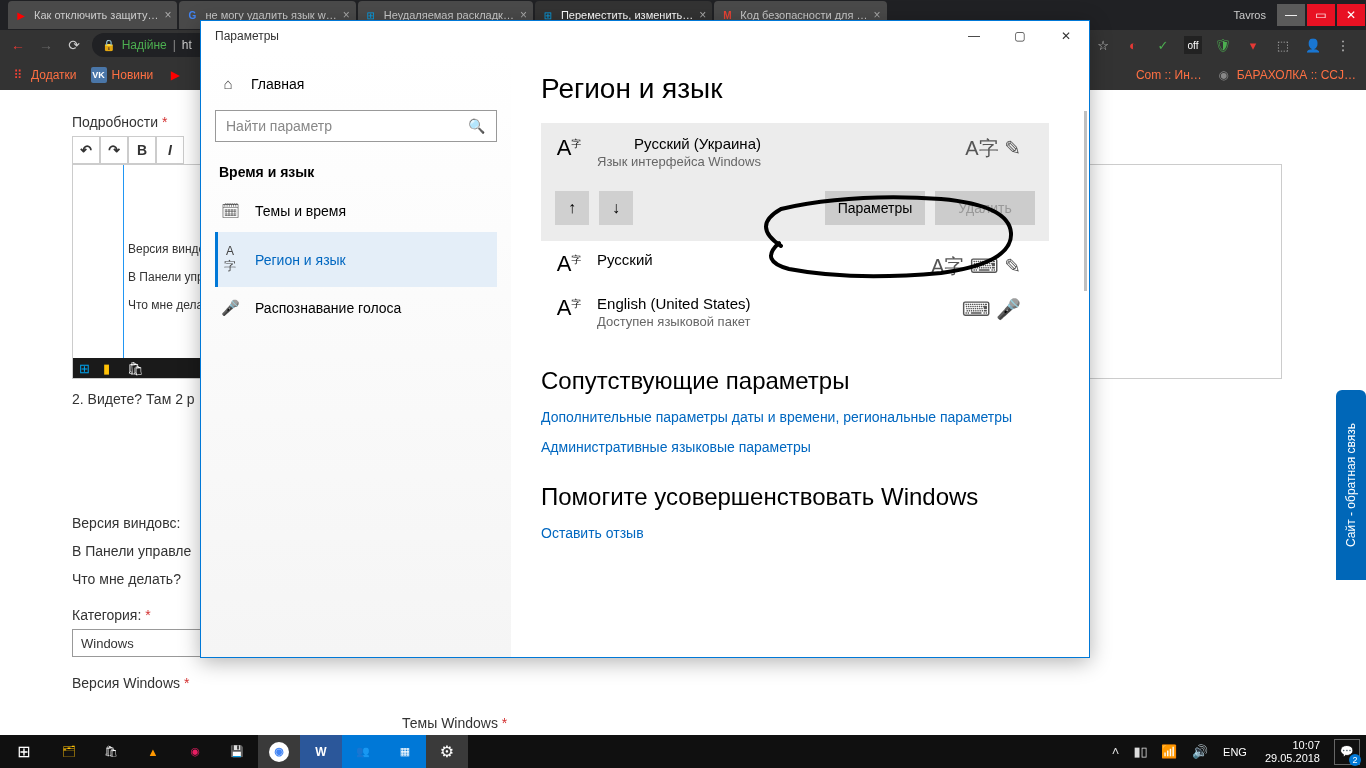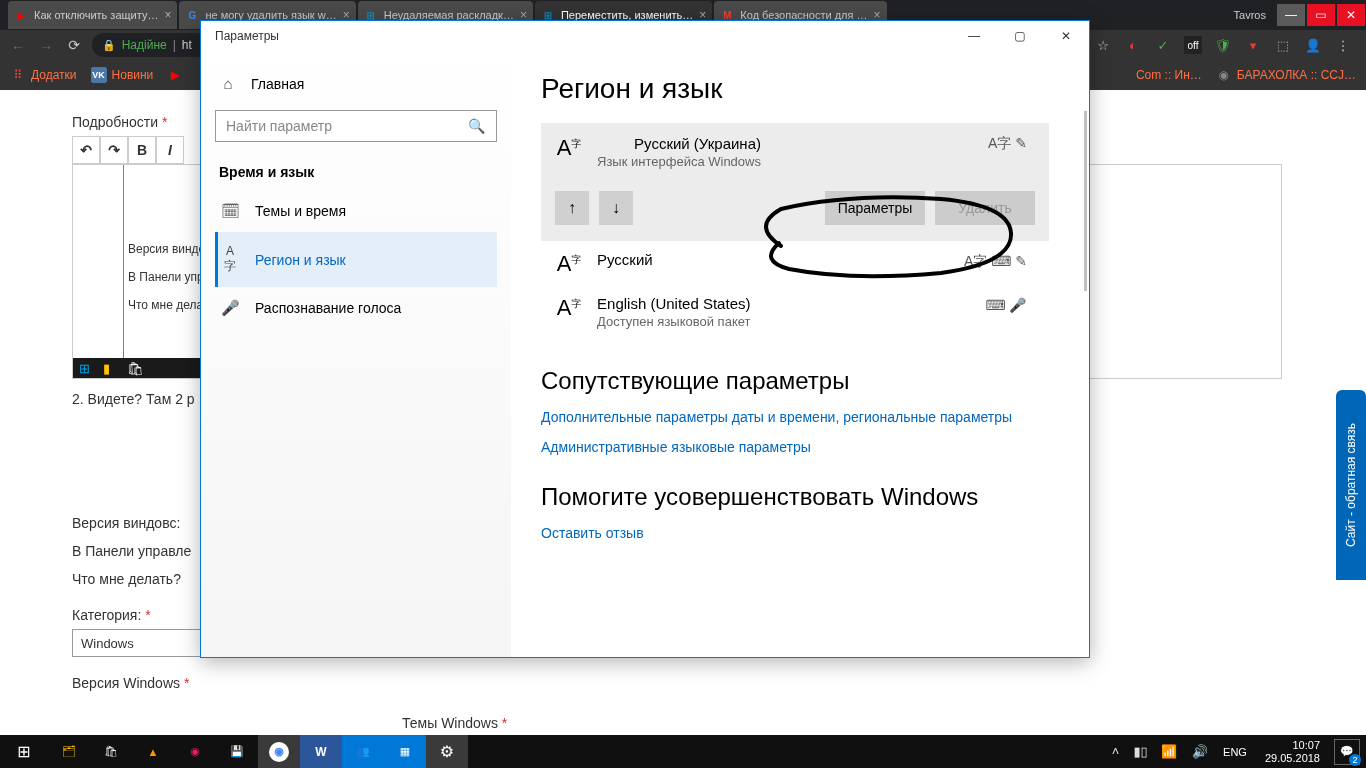--- a/index.html
+++ b/index.html
@@ -64,21 +64,21 @@
 .nav-item.active { background: #e4eef8; border-left: 3px solid #0078d7; padding-left: 3px; color: #0067c0; }
 .nav-ic { width: 18px; text-align: center; font-size: 15px; color: #444; }
 
 .settings-main { flex: 1; padding: 22px 40px 0 30px; overflow: hidden; position: relative; }
 .main-h1 { font-size: 28px; font-weight: 300; margin-bottom: 18px; }
 .lang-card { background: #ececec; padding: 12px 14px; display: flex; align-items: flex-start; gap: 14px; position: relative; }
 .lang-card.plain { background: transparent; padding: 10px 14px; }
 .lang-glyph { font-size: 22px; font-weight: 300; width: 28px; text-align: center; line-height: 1; padding-top: 2px; }
 .lang-title { font-size: 15px; text-align: right; }
 .lang-sub { font-size: 13px; color: #666; margin-top: 2px; }
-.lang-icons { position: absolute; right: 22px; top: 12px; display: flex; gap: 10px; color: #555; font-size: 14px; }
+.lang-icons { position: absolute; right: 28px; top: 12px; display: flex; gap: 10px; color: #555; font-size: 20px; }
 .lang-actions { background: #ececec; padding: 10px 14px 16px 14px; display: flex; align-items: center; gap: 10px; }
 .arrow-btn { width: 34px; height: 34px; background: #d0d0d0; display: inline-flex; align-items: center; justify-content: center; font-size: 16px; }
 .act-btn { width: 100px; height: 34px; background: #ccc; display: inline-flex; align-items: center; justify-content: center; font-size: 14px; }
 .act-btn.disabled { color: #999; }
 .spacer-flex { flex: 1; }
 
 .section-h2 { font-size: 24px; font-weight: 400; margin-top: 28px; margin-bottom: 10px; }
 .link { color: #0067c0; font-size: 14px; display: block; margin: 14px 0; cursor: pointer; }
 
 .hand-circle { position: absolute; pointer-events: none; }

